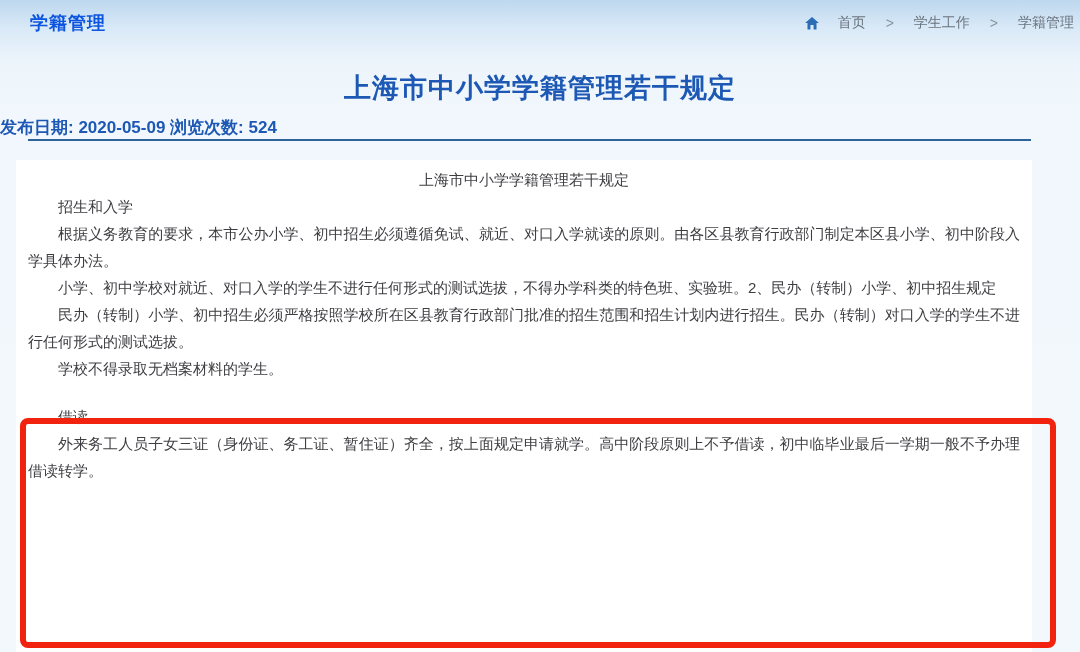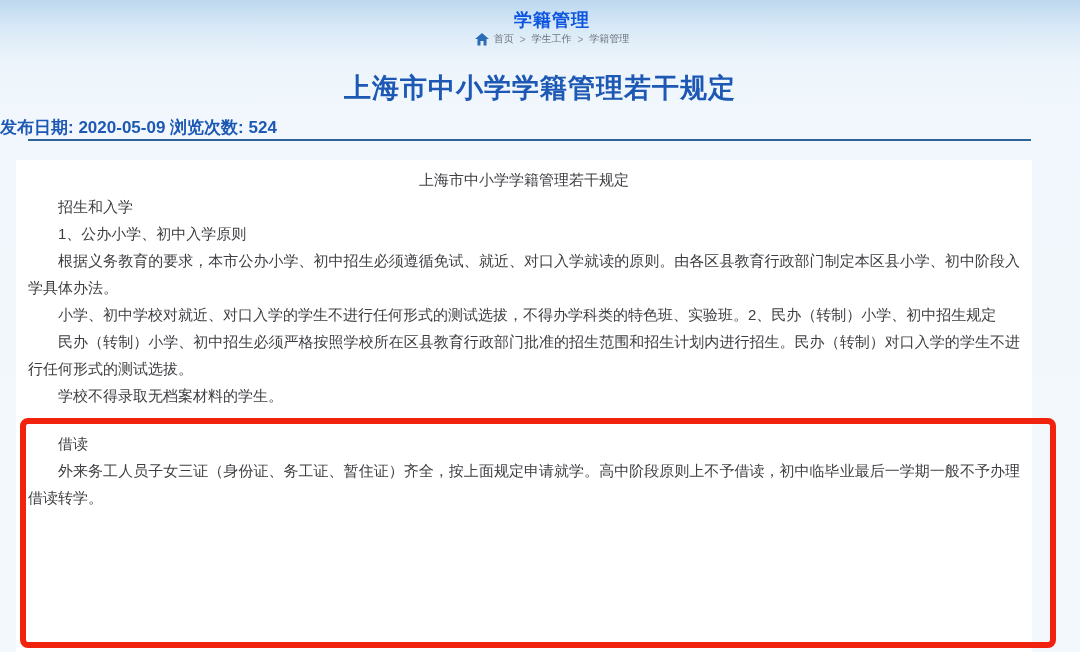--- a/index.html
+++ b/index.html
@@ -7,30 +7,30 @@
     width: 1080px; height: 652px;
     position: relative;
     overflow: hidden;
     font-family: "Liberation Sans", "DejaVu Sans", sans-serif;
     background: linear-gradient(180deg, #bdd8ef 0px, #d9e9f7 28px, #ecf4fb 60px, #f1f7fc 110px, #f3f8fc 652px);
   }
 
   
   .topbar {
     position: absolute; top: 0; left: 0; right: 0; height: 46px;
-    display: flex; align-items: center; justify-content: flex-end;
-    padding: 0 6px 0 30px; box-sizing: border-box; flex-direction: column;
+    display: flex; align-items: center; justify-content: space-between;
+    padding: 0 6px 0 30px; box-sizing: border-box;
   }
   .section-title {
     font-size: 18px; font-weight: bold; color: #0c55e0;
     letter-spacing: 1px;
   }
   .breadcrumb {
-    display: flex; align-items: center; gap: 5px;
-    font-size: 10px; color: #6a737d;
+    display: flex; align-items: center; gap: 19px;
+    font-size: 14px; color: #6a737d;
   }
   .breadcrumb .home-ico { width: 14px; height: 13px; display: inline-block; }
   .breadcrumb .sep { color: #8a939c; margin: 0 1px; }
   .breadcrumb .crumb { color: #6a737d; text-decoration: none; cursor: pointer; }
 
   
   .page-title {
     position: absolute; top: 70px; left: 0; width: 100%;
     text-align: center;
     font-size: 27px; font-weight: bold; color: #1c58b4;
@@ -101,21 +101,20 @@
   <span>发布日期:</span>
   <span>2020-05-09</span>
   <span>浏览次数:</span>
   <span>524</span>
 </div>
 <div class="title-divider"></div>
 
 <div class="content-box">
   <p class="doc-title">上海市中小学学籍管理若干规定</p>
   <p>招生和入学</p>
-  <p>1、公办小学、初中入学原则</p>
   <p>根据义务教育的要求，本市公办小学、初中招生必须遵循免试、就近、对口入学就读的原则。由各区县教育行政部门制定本区县小学、初中阶段入学具体办法。</p>
   <p>小学、初中学校对就近、对口入学的学生不进行任何形式的测试选拔，不得办学科类的特色班、实验班。2、民办（转制）小学、初中招生规定</p>
   <p>民办（转制）小学、初中招生必须严格按照学校所在区县教育行政部门批准的招生范围和招生计划内进行招生。民办（转制）对口入学的学生不进行任何形式的测试选拔。</p>
   <p>学校不得录取无档案材料的学生。</p>
   <p class="gap-before">借读</p>
   <p>外来务工人员子女三证（身份证、务工证、暂住证）齐全，按上面规定申请就学。高中阶段原则上不予借读，初中临毕业最后一学期一般不予办理借读转学。</p>
 </div>
 
 <div class="highlight-box"></div>
 

